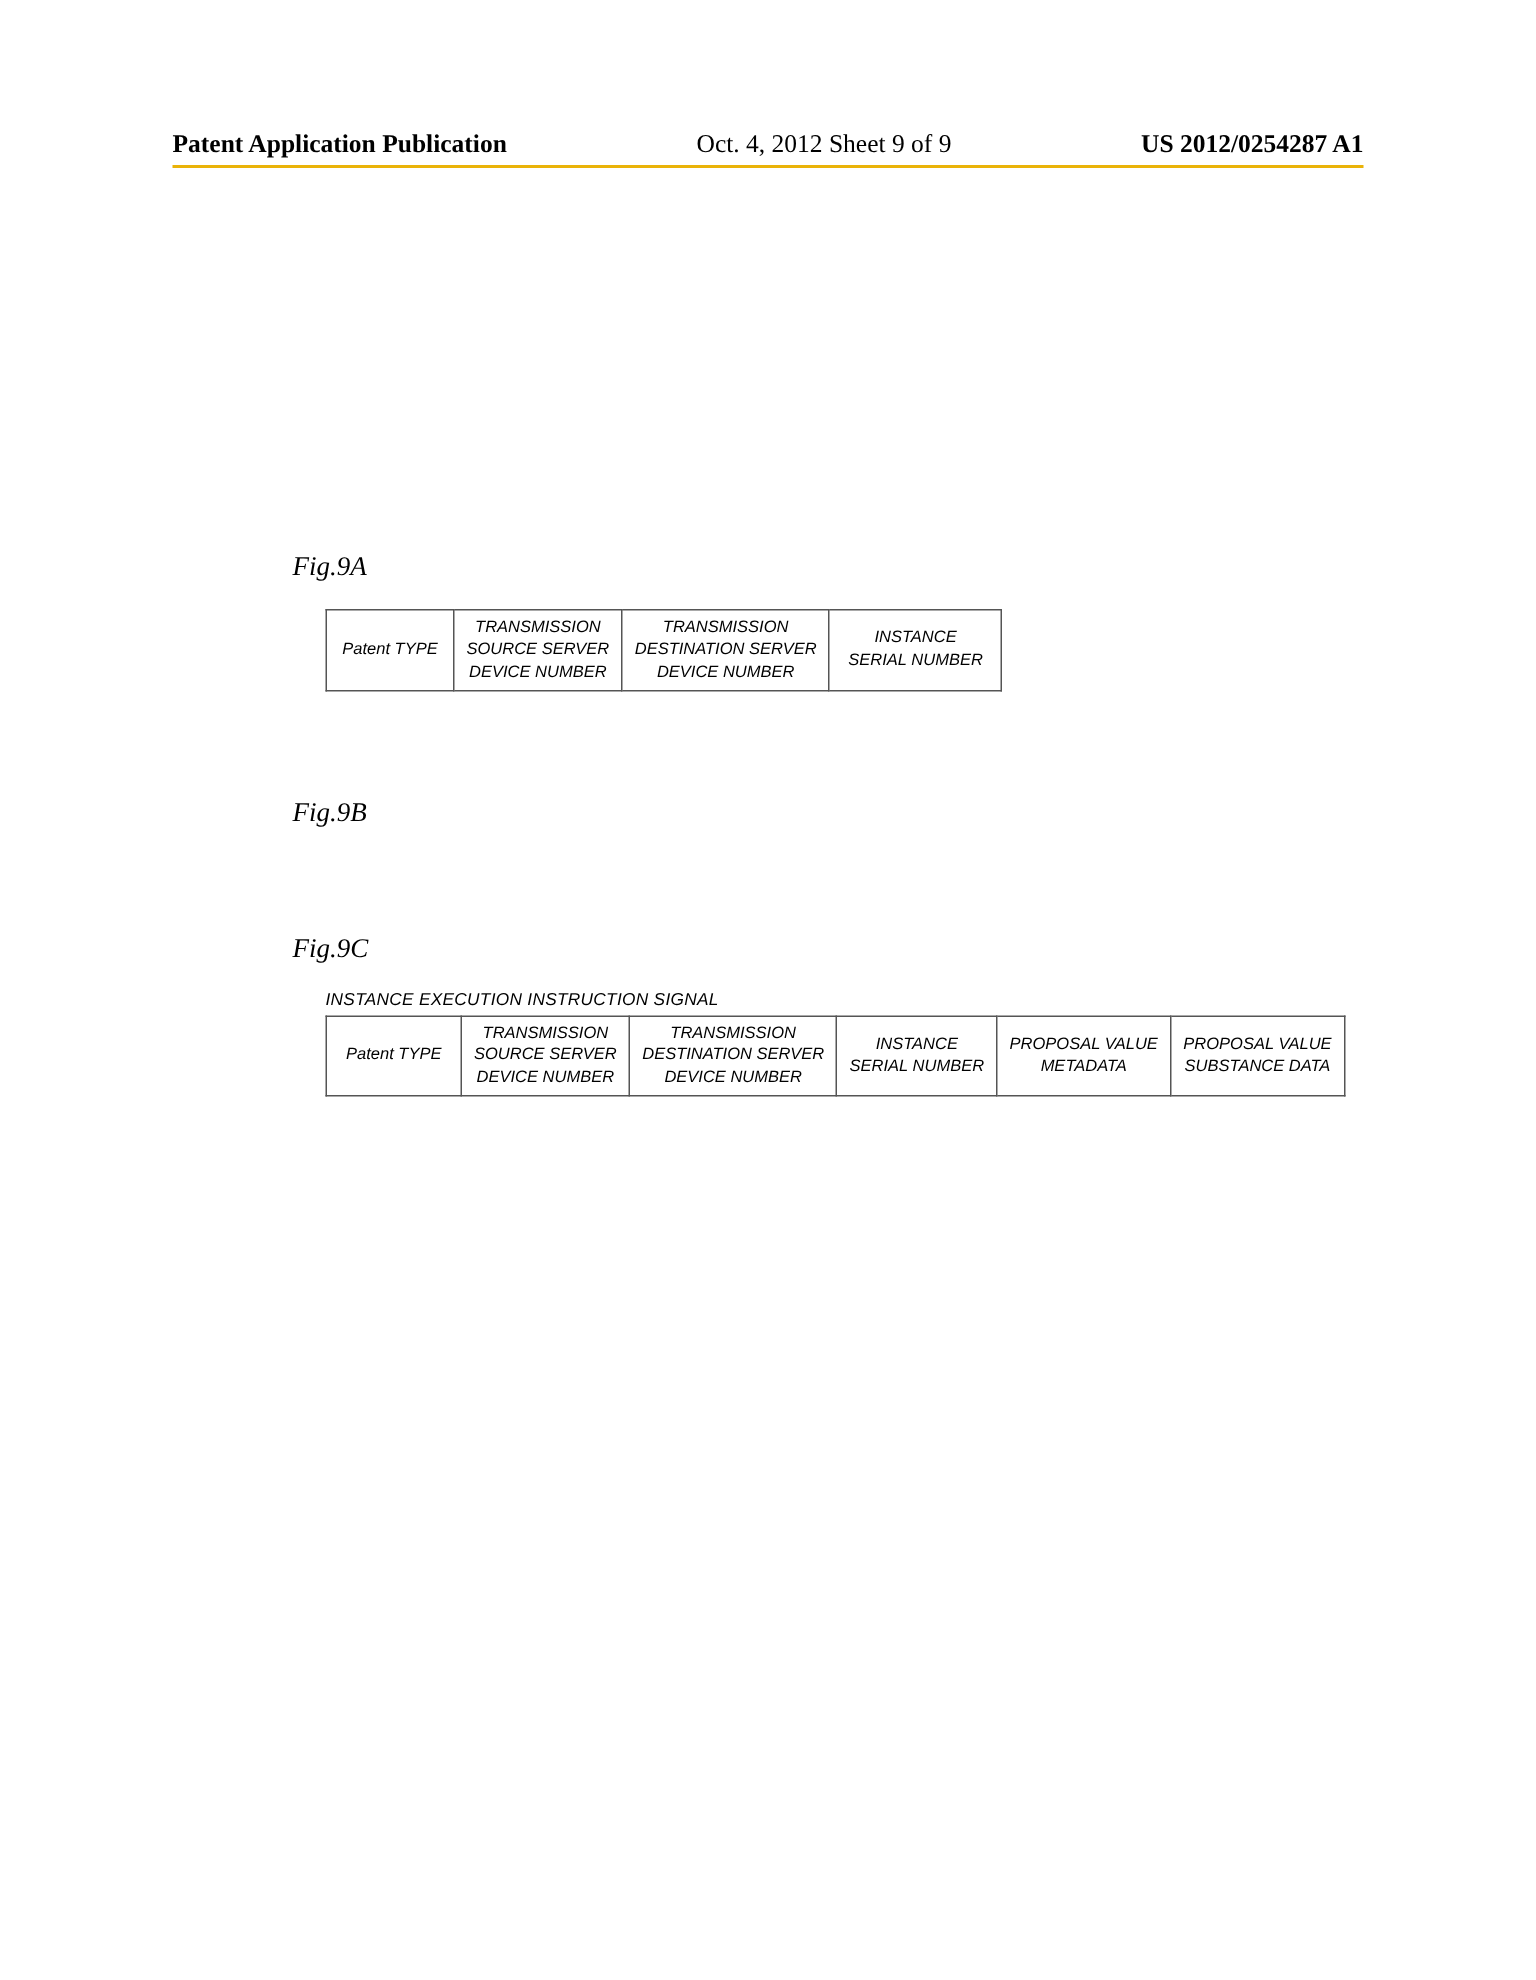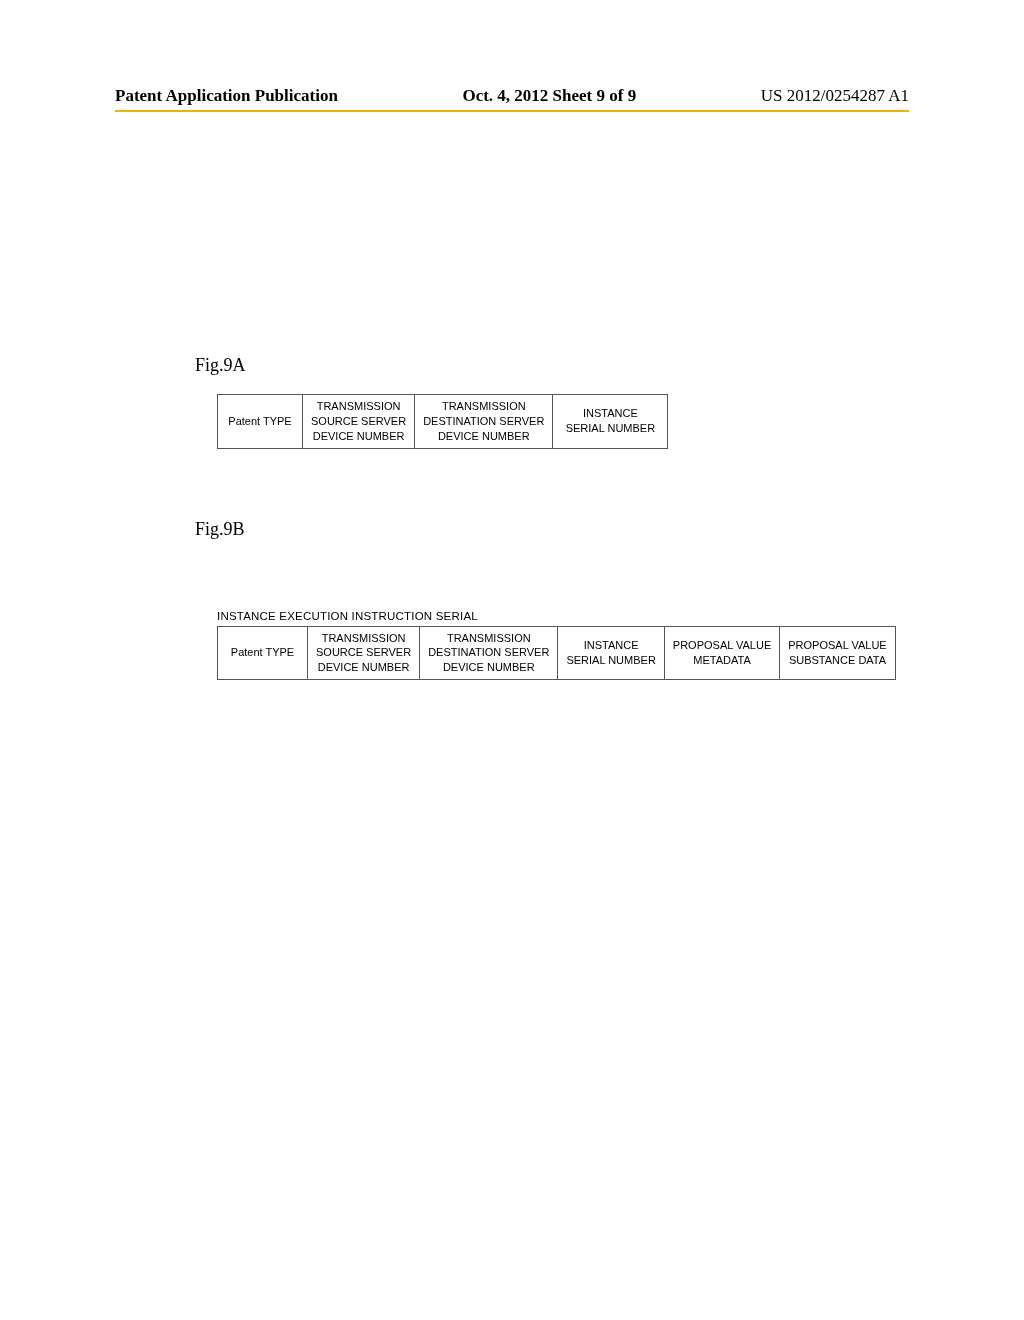--- a/index.html
+++ b/index.html
@@ -27,32 +27,33 @@
     justify-content: space-between;
     align-items: baseline;
     font-size: 17px;
     border-bottom: 2px solid #eab308;
     padding-bottom: 4px;
   }
   .header-left {
     font-weight: bold;
   }
   .header-center {
-    font-weight: bold;
+    font-weight: normal;
   }
   .header-right {
-    font-weight: normal;
+    font-weight: bold;
     text-align: right;
   }
 
   .content {
     position: absolute;
-    top: 355px;
+    top: 367px;
     left: 195px;
     right: 115px;
+    font-style: italic;
   }
 
   .fig-block {
     margin-bottom: 60px;
   }
   .fig-label {
     font-family: "Times New Roman", serif;
     font-size: 18px;
     margin-bottom: 18px;
   }
@@ -124,21 +125,22 @@
       </tr>
     </tbody>
       </table>
   </div>
 
   <div class="fig-block fig-9b">
     <div class="fig-label">Fig.9B</div>
   </div>
 
   <div class="fig-block fig-9c">
-    <div class="signal-title">INSTANCE EXECUTION INSTRUCTION SERIAL</div>
+    <div class="fig-label">Fig.9C</div>
+    <div class="signal-title">INSTANCE EXECUTION INSTRUCTION SIGNAL</div>
     <table class="signal">
       <tbody>
           <tr>
         <td class="w-type-c">Patent TYPE</td>
         <td class="w-src-c">TRANSMISSION<br>SOURCE SERVER<br>DEVICE NUMBER</td>
         <td class="w-dst-c">TRANSMISSION<br>DESTINATION SERVER<br>DEVICE NUMBER</td>
         <td class="w-inst-c">INSTANCE<br>SERIAL NUMBER</td>
         <td class="w-pv1-c">PROPOSAL VALUE<br>METADATA</td>
         <td class="w-pv2-c">PROPOSAL VALUE<br>SUBSTANCE DATA</td>
       </tr>

